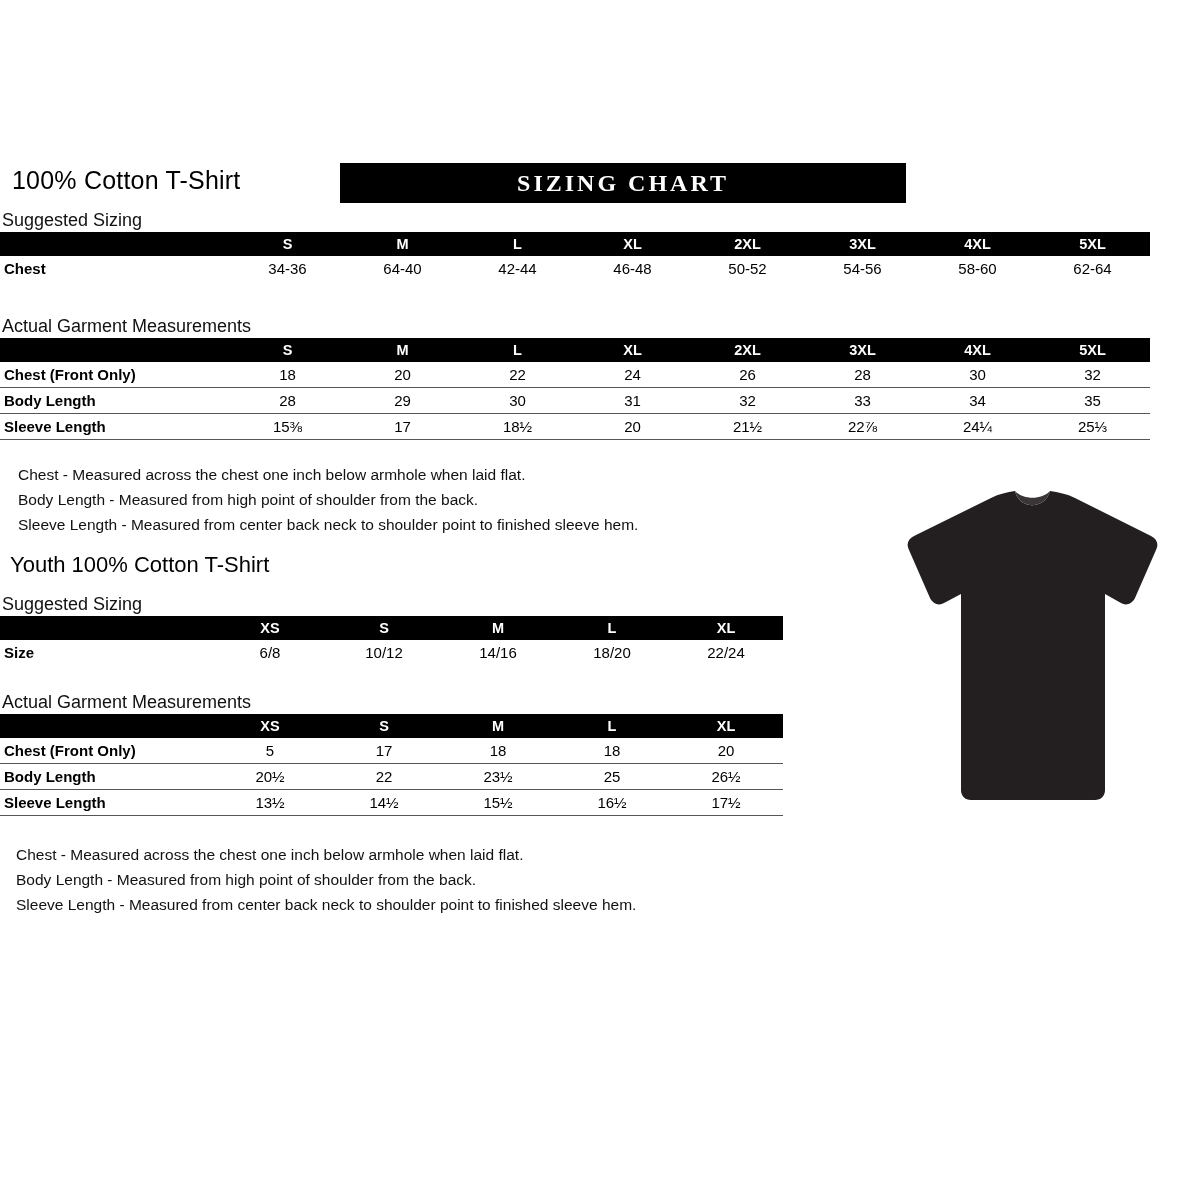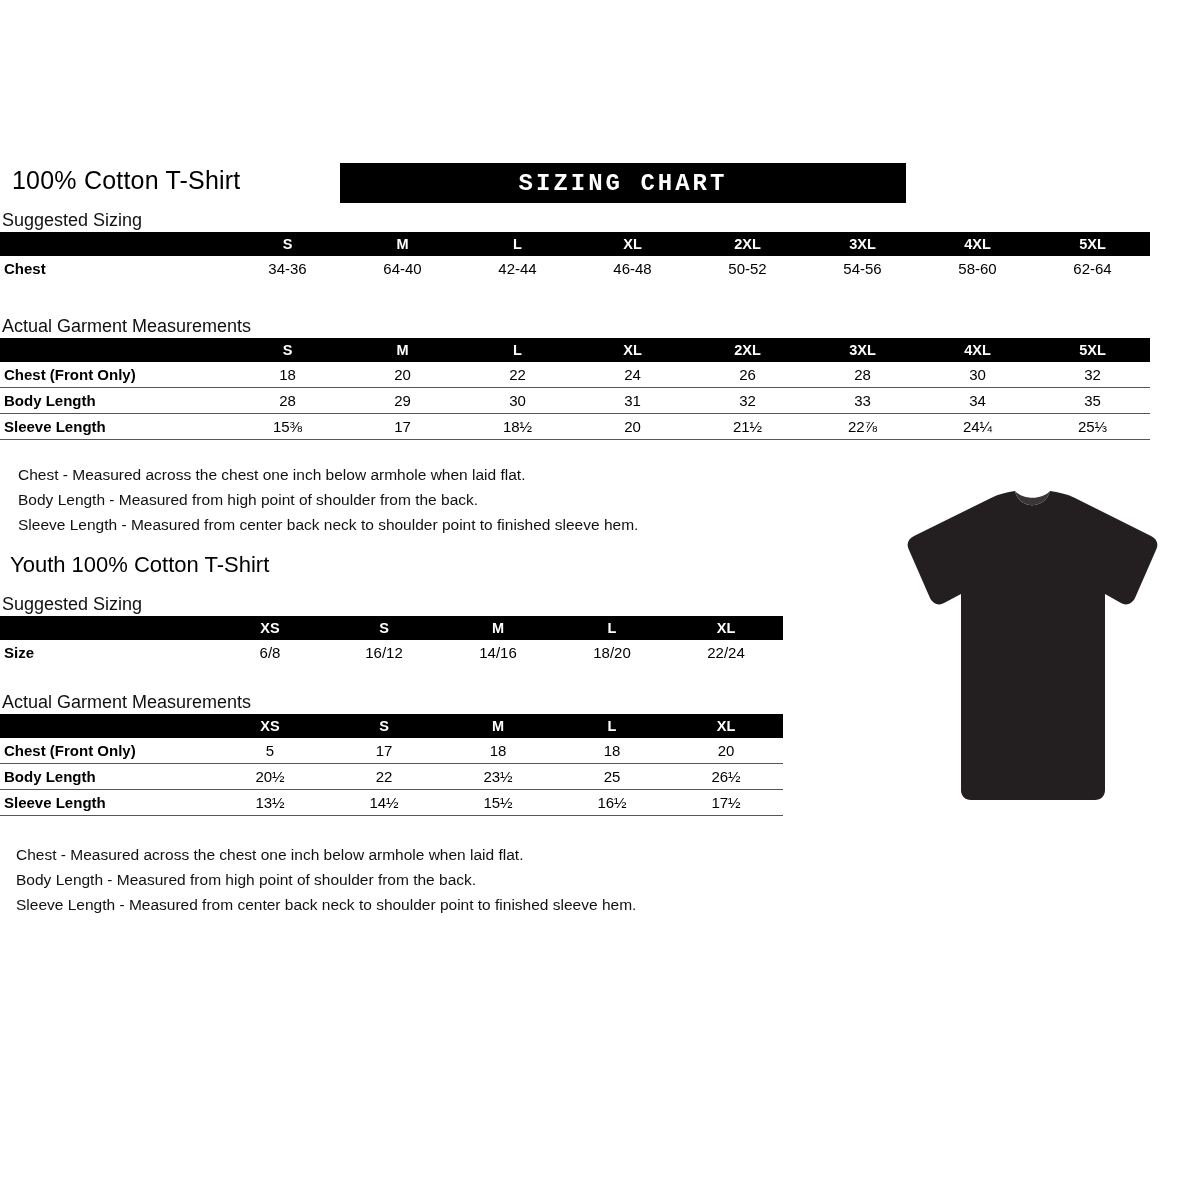--- a/index.html
+++ b/index.html
@@ -43,21 +43,21 @@
     background: #000000;
     color: #ffffff;
     display: flex;
     align-items: center;
     justify-content: center;
   }
   .banner-text {
     font-size: 24px;
     font-weight: bold;
     letter-spacing: 3px;
-    font-family: Liberation Mono, monospace;
+    font-family: Liberation Serif, serif;
   }
 
   .sub-label {
     font-size: 18px;
     font-weight: 400;
     color: #111;
   }
 
   
   .tbl {
@@ -273,21 +273,21 @@
           <td>S</td>
           <td>M</td>
           <td>L</td>
           <td>XL</td>
         </tr>
       </thead>
       <tbody>
         <tr class="body-row nolines">
           <td class="first">Size</td>
           <td>6/8</td>
-          <td>16/12</td>
+          <td>10/12</td>
           <td>14/16</td>
           <td>18/20</td>
           <td>22/24</td>
         </tr>
       </tbody>
     </table>
 
   <div id="youth-actual-label" class="sub-label">Actual Garment Measurements</div>
   <table id="youth-actual-table" class="tbl">
       <colgroup>

